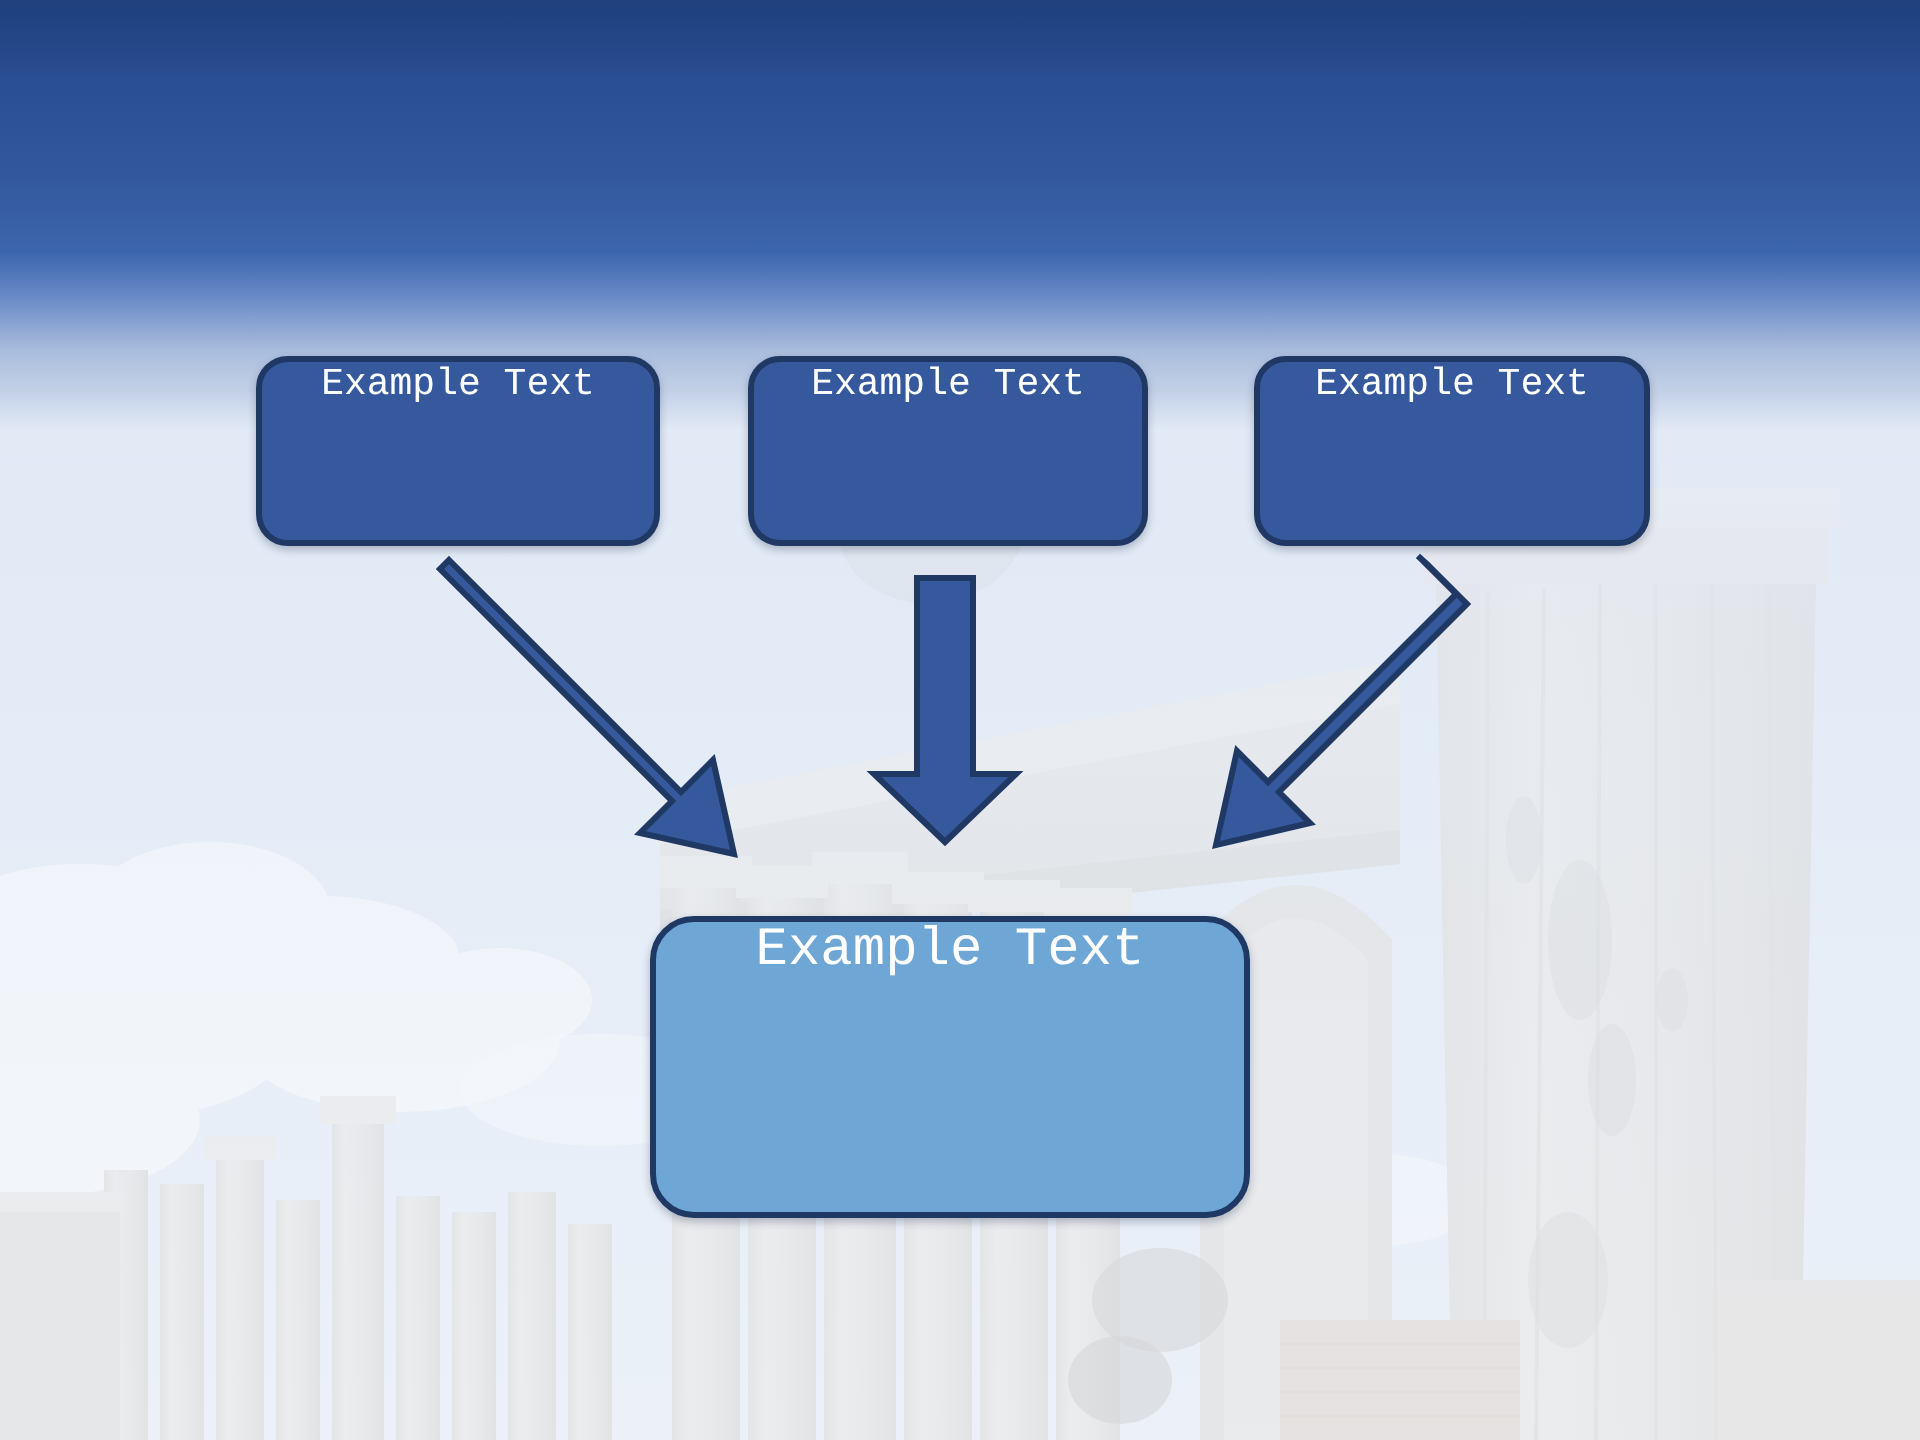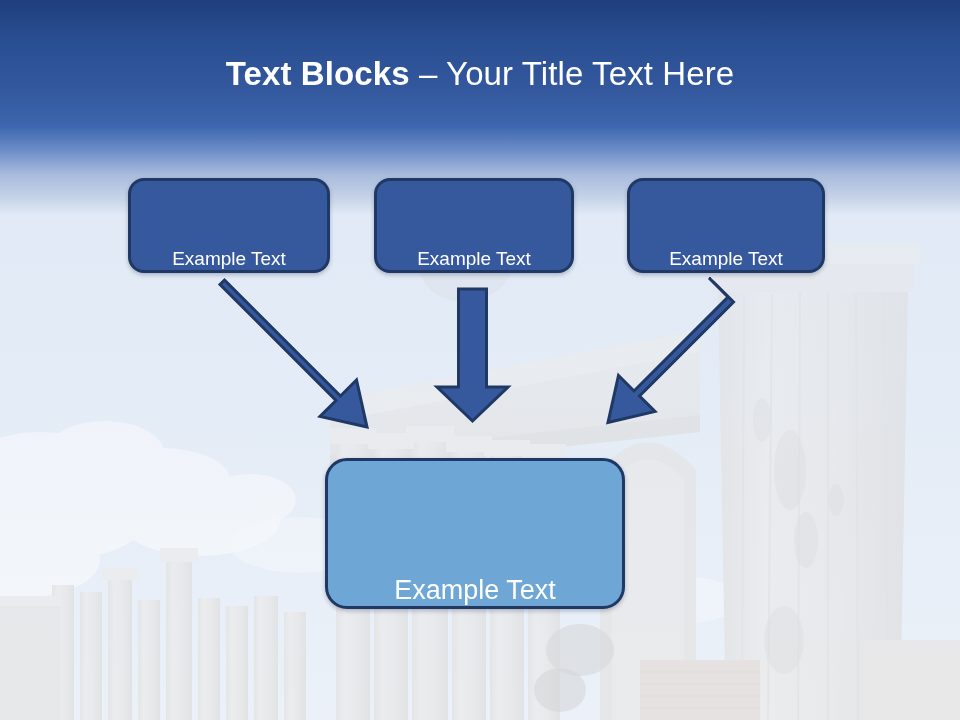--- a/index.html
+++ b/index.html
@@ -83,25 +83,26 @@
   .title .t-strong { font-weight: bold; }
   .title .t-light  { font-weight: normal; }
 
   
   .node {
     position: absolute;
     box-sizing: border-box;
     border: 3px solid #1f3864;
     border-radius: 16px;
     display: flex;
-    align-items: flex-end;
+    align-items: flex-start;
     justify-content: center;
     color: #ffffff;
     text-align: center;
     box-shadow: 0 2px 4px rgba(20,35,70,0.28);
+    font-family: Liberation Mono, monospace;
   }
   .node-top {
     background: #36599e;
     font-size: 19px;
   }
   .node-bottom {
     background: #6ea6d6;
     font-size: 27px;
     border-radius: 22px;
   }
@@ -242,23 +243,20 @@
       </g>
 
       <path d="M 455 175 q 40 10 55 55 q 12 40 -12 60 q -30 22 -62 4 q -24 -16 -20 -60 q 4 -44 39 -59 Z" fill="#9a9691" opacity="0.5"></path>
     </svg>
   </div>
 
   <div class="bg-wash"></div>
 
   <div class="header-band"></div>
 
-  <div class="title">
-    <span class="t-strong">Text Blocks </span><span class="t-light">– Your Title Text Here</span>
-  </div>
 
   <svg class="arrows" viewBox="0 0 960 720">
 
     <g>
       <polygon points="224.5,280.0 244.0,299.5 340.5,396.0 356.5,380.0 367.0,427.0 320.0,416.5 336.0,400.5 239.5,304.0 220.0,284.5" fill="#36599e" stroke="#1f3864" stroke-width="3" stroke-linejoin="miter"></polygon>
     </g>
 
     <g>
       <polygon points="458.5,289.0 486.5,289.0 486.5,387.0 508.0,387.0 472.5,421.0 437.0,387.0 458.5,387.0" fill="#36599e" stroke="#1f3864" stroke-width="3" stroke-linejoin="miter"></polygon>
     </g>

